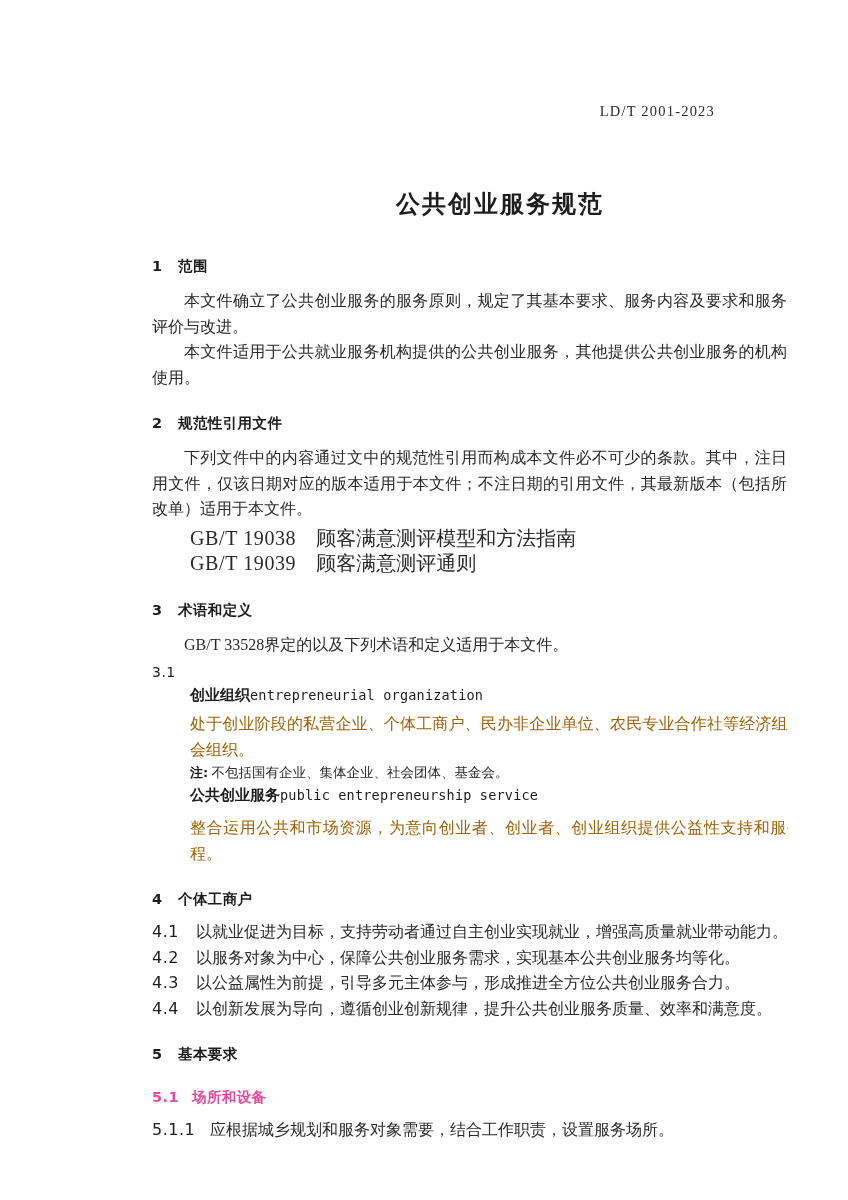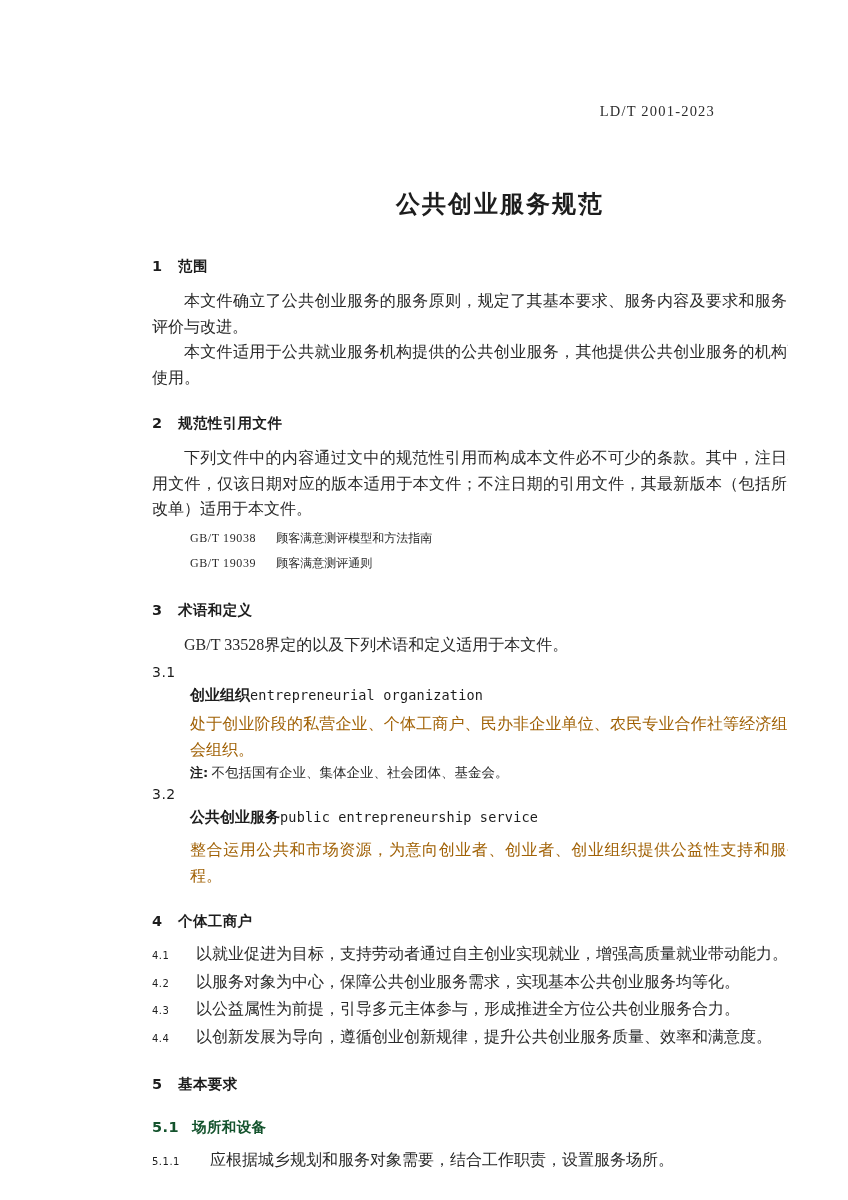--- a/index.html
+++ b/index.html
@@ -65,21 +65,21 @@
     line-height: 20px;
   }
   .h1 .num {
     display: inline-block;
     min-width: 26px;
   }
   .h2 {
     font-family: "DejaVu Sans", "Liberation Sans", sans-serif;
     font-size: 14.5px;
     font-weight: 700;
-    color: #14532d;
+    color: #ec4899;
     letter-spacing: 0.4px;
     margin: 0;
     line-height: 20px;
   }
   .h2 .num {
     display: inline-block;
     min-width: 40px;
   }
 
   
@@ -89,21 +89,21 @@
     line-height: 25.5px;
     color: #2a2a2a;
     margin: 0;
     text-align: justify;
     text-indent: 2em;
   }
 
   
   .ref-line {
     font-family: "Liberation Serif", "DejaVu Serif", serif;
-    font-size: 12px;
+    font-size: 20px;
     line-height: 25.5px;
     color: #2a2a2a;
     margin: 0;
     padding-left: 38px;
     white-space: nowrap;
   }
   .ref-line .code {
     letter-spacing: 0.6px;
   }
   .ref-line .gap { display: inline-block; width: 20px; }
@@ -166,21 +166,21 @@
     font-family: "Liberation Serif", "DejaVu Serif", serif;
     font-size: 16px;
     line-height: 25.5px;
     color: #2a2a2a;
     margin: 0;
     display: flex;
     align-items: baseline;
   }
   .clause .cnum {
     font-family: "DejaVu Sans", "Liberation Sans", sans-serif;
-    font-size: 10px;
+    font-size: 16px;
     color: #1d1d1d;
     flex: 0 0 auto;
     min-width: 44px;
     letter-spacing: 0.5px;
   }
   .clause.wide .cnum { min-width: 58px; }
   .clause .ctext { flex: 1 1 auto; }
 
   
   .sp-head-before { margin-top: 23px; }
@@ -240,21 +240,20 @@
     <div class="term-num sp-xs">3.1</div>
     <div class="term-line">
       <span class="term-cn">创业组织</span><span class="term-en">entrepreneurial organization</span>
     </div>
     <p class="term-def sp-xs">处于创业阶段的私营企业、个体工商户、民办非企业单位、农民专业合作社等经济组织和社会组织。</p>
     <p class="term-note">
       <span class="note-label">注:</span>
       <span>不包括国有企业、集体企业、社会团体、基金会。</span>
     </p>
 
-    <div class="term-num">3.2</div>
     <div class="term-line">
       <span class="term-cn">公共创业服务</span><span class="term-en">public entrepreneurship service</span>
     </div>
     <p class="term-def sp-sm">整合运用公共和市场资源，为意向创业者、创业者、创业组织提供公益性支持和服务的过程。</p>
 
     <div class="h1 sp-head-before">
       <span class="num">4</span><span>个体工商户</span>
     </div>
 
     <div class="clause sp-list">

